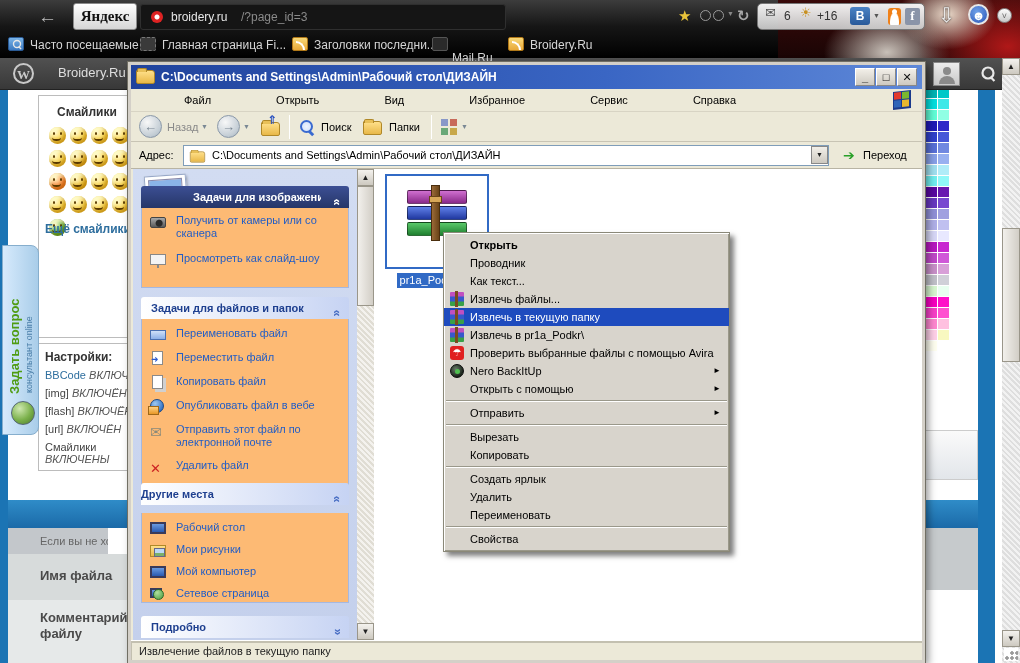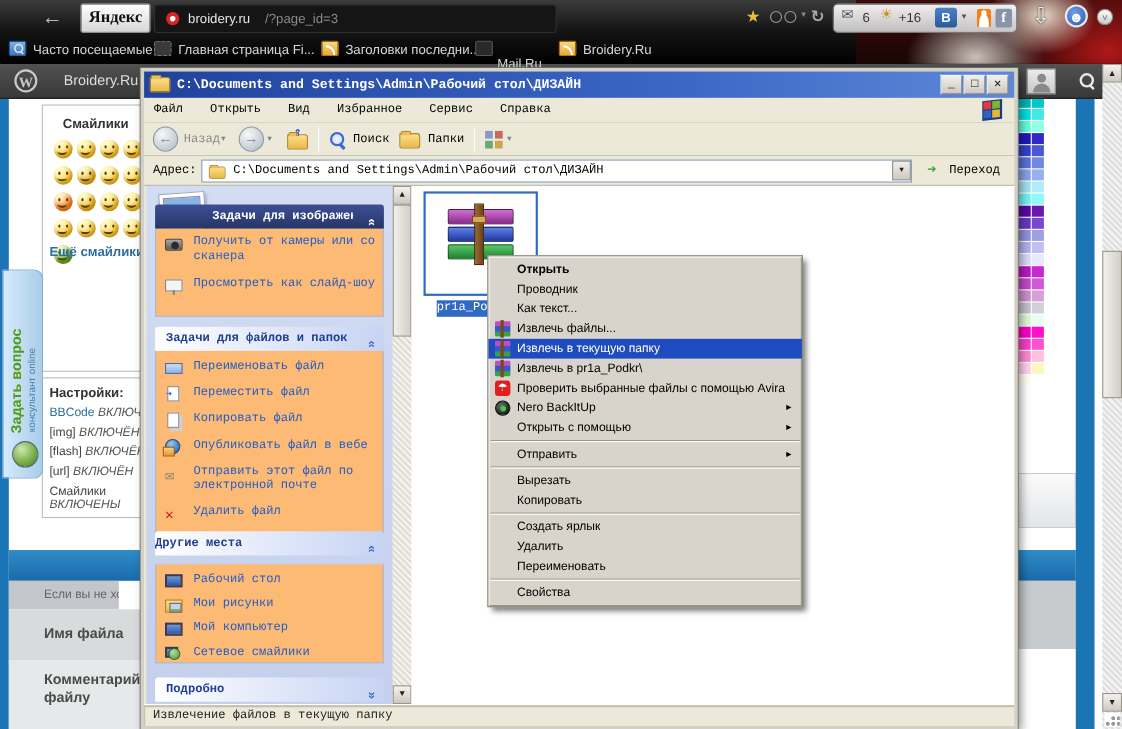--- a/index.html
+++ b/index.html
@@ -116,30 +116,30 @@
   #grip { left:1004px; top:648px; width:14px; height:13px; z-index:2;
     background:radial-gradient(circle at 3px 10px,#999 0 1.5px,rgba(0,0,0,0) 2px),
                radial-gradient(circle at 8px 10px,#999 0 1.5px,rgba(0,0,0,0) 2px),
                radial-gradient(circle at 8px 5px,#999 0 1.5px,rgba(0,0,0,0) 2px),
                radial-gradient(circle at 13px 10px,#999 0 1.5px,rgba(0,0,0,0) 2px),
                radial-gradient(circle at 13px 5px,#999 0 1.5px,rgba(0,0,0,0) 2px), #fff; }
 
   
   #xp-window { left:128px; top:62px; width:797px; height:601px; z-index:10;
     background:#ece9d8; border:3px solid #d4d0c8;
-    box-shadow:0 0 0 1px #716f64, 3px 3px 8px rgba(0,0,0,.45);font-family:Liberation Mono, monospace; }
+    box-shadow:0 0 0 1px #716f64, 3px 3px 8px rgba(0,0,0,.45); }
   #xp-title { left:0; top:0; width:791px; height:24px;
     background:linear-gradient(to right,#20439c,#3a66c4 60%,#5e88d8); color:#fff;
     font-weight:bold; font-size:12px; line-height:24px; }
   .tb-btn { width:20px; height:18px; background:linear-gradient(#f2efe8,#cdc9c0);
     border:1px solid #888; border-top-color:#fff; border-left-color:#fff;
     text-align:center; line-height:16px; font-size:11px; color:#111; font-weight:bold; }
   #xp-menubar { left:0; top:24px; width:791px; height:23px; background:#ece9d8;
     border-bottom:1px solid #d8d4c4; font-size:11px; color:#000; }
-  .menu-item { display:inline-block; padding:5px 9px 0 9px; height:38px; }
+  .menu-item { display:inline-block; padding:5px 9px 0 9px; height:38px;margin-left:44px; }
   #win-flag { left:762px; top:2px; width:18px; height:18px; transform:skewY(-6deg);
     background:linear-gradient(#e23a2e,#e23a2e) 1px 1px/7px 7px no-repeat,
                linear-gradient(#7ab82e,#7ab82e) 9px 1px/7px 7px no-repeat,
                linear-gradient(#2e64b8,#2e64b8) 1px 9px/7px 7px no-repeat,
                linear-gradient(#e8b82e,#e8b82e) 9px 9px/7px 7px no-repeat, #1a3a8c; }
   #xp-toolbar { left:0; top:47px; width:791px; height:30px; background:#ece9d8;
     border-bottom:1px solid #c8c4b4; font-size:11px; }
   .nav-circle { width:23px; height:23px; border-radius:50%;
     background:radial-gradient(circle at 35% 30%, #f8f8f8, #c2ccd4 70%, #9aa8b4);
     border:1px solid #8a98a8; color:#7a8894; font-weight:bold; font-size:13px;
@@ -455,21 +455,21 @@
       <div class="pitem" style="top:30px;">
           <span class="ico ico-pics"></span>
           <span class="ptxt pane-link">Мои рисунки</span>
         </div>
       <div class="pitem" style="top:52px;">
           <span class="ico ico-desktop"></span>
           <span class="ptxt pane-link">Мой компьютер</span>
         </div>
       <div class="pitem" style="top:74px;">
           <span class="ico ico-net"></span>
-          <span class="ptxt pane-link">Сетевое смайлики</span>
+          <span class="ptxt pane-link">Сетевое страница</span>
         </div>
     </div>
 
     <div class="pane-hdr hdr-lite abs" style="left:10px;top:551px;padding-left:10px;">
       <span>Подробно</span>
       <span class="chev chev-dn abs" style="right:8px;top:5px;color:#4a6fc4;">«</span>
     </div>
 
     <div id="pane-scroll" class="abs">
       <div class="sb-btn abs" style="left:0;top:0;width:17px;">▲</div>

